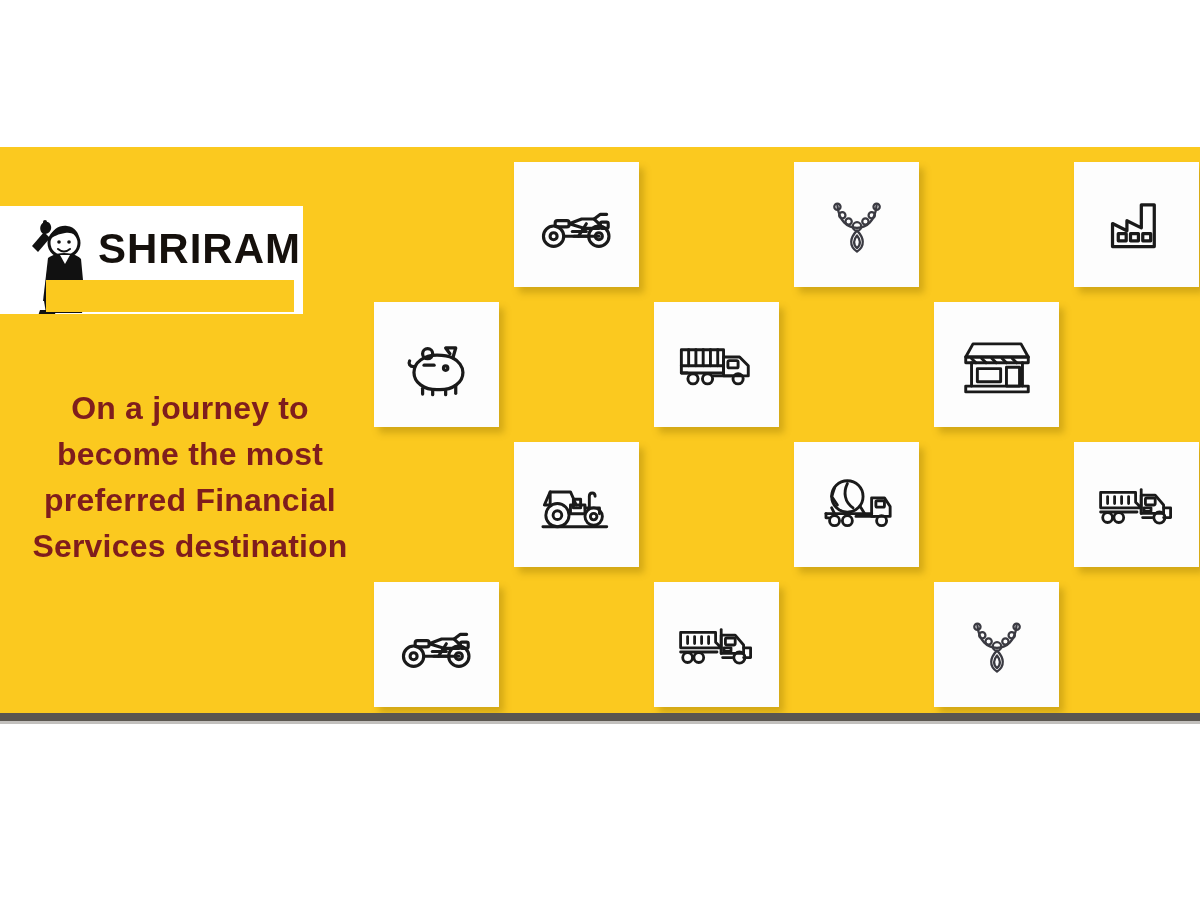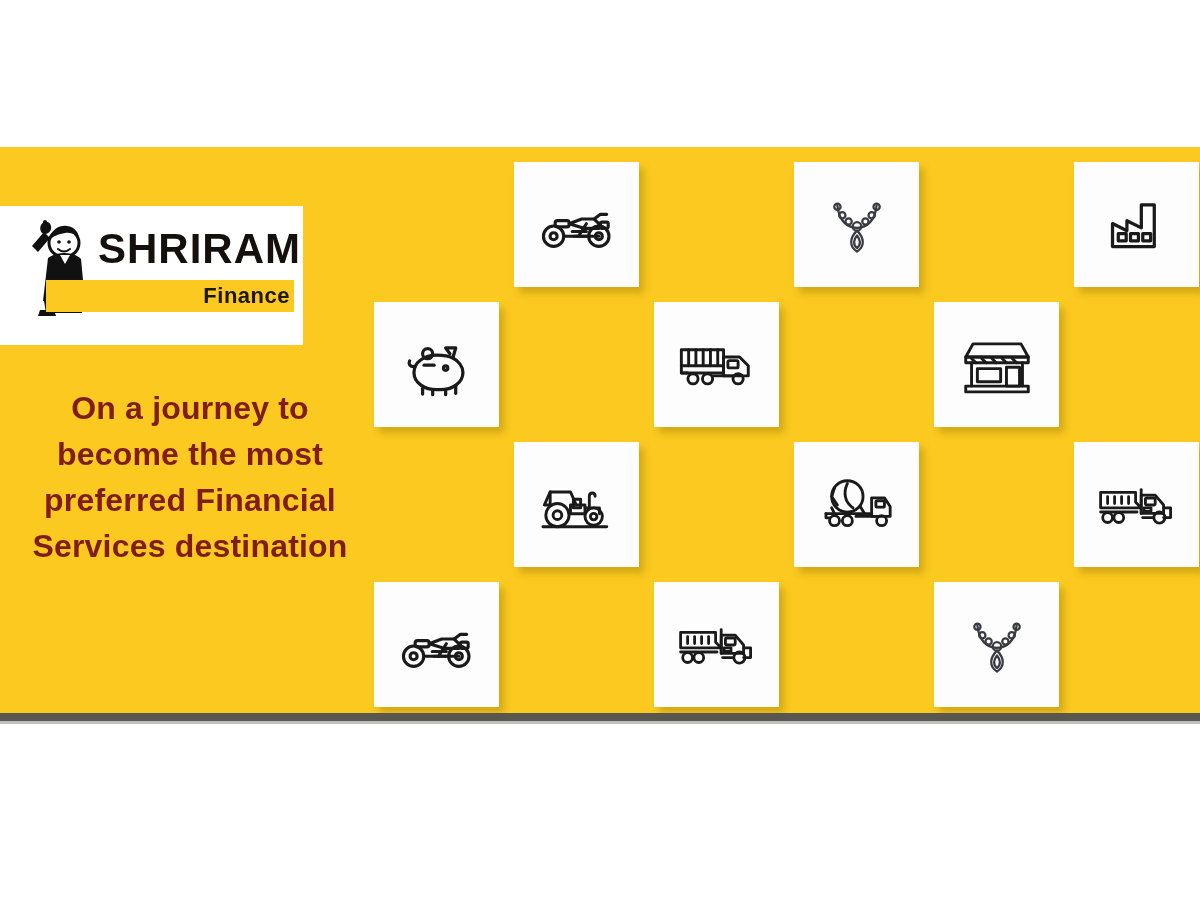--- a/index.html
+++ b/index.html
@@ -43,21 +43,21 @@
     background: #908c86;
     opacity: .55;
   }
 
   
   .logo-card {
     position: absolute;
     left: 38px;
     top: 206px;
     width: 303px;
-    height: 139px;
+    height: 108px;
     background: #ffffff;
     display: flex;
     align-items: stretch;
     overflow: hidden;
   }
   .logo-mascot {
     position: absolute;
     left: 14px;
     top: 10px;
     width: 80px;
@@ -158,21 +158,20 @@
 
         <path d="M26 94 l14 0 l2 6 l-18 0 z" fill="#111"></path>
 
         <rect x="47" y="72" width="28" height="22" fill="#fff" stroke="#111" stroke-width="3"></rect>
         <path d="M55 72 l0 -5 l12 0 l0 5" stroke="#111" stroke-width="3" fill="none"></path>
         <line x1="47" y1="82" x2="75" y2="82" stroke="#111" stroke-width="2.5"></line>
       </svg>
 
       <div class="logo-band" style="background: rgb(251, 201, 31);"></div>
       <div class="logo-wordmark" style="color: rgb(21, 16, 12);">SHRIRAM</div>
-      <div class="logo-subword">Finance</div>
     </div>
 
     <div class="tagline" style="top: 238px; color: #7f1d1d;">On a journey to become the most preferred Financial Services destination</div>
 
     <div id="tiles-layer">
         <div class="tile" title="Two Wheeler" style="left: 514px; top: 15px;">
           <svg viewBox="0 0 100 70" width="78" height="55" fill="none" stroke="#1a1a1a" stroke-width="4" stroke-linecap="round" stroke-linejoin="round">
     <circle cx="20" cy="50" r="13"></circle>
     <circle cx="20" cy="50" r="4.5"></circle>
     <circle cx="78" cy="50" r="13"></circle>

